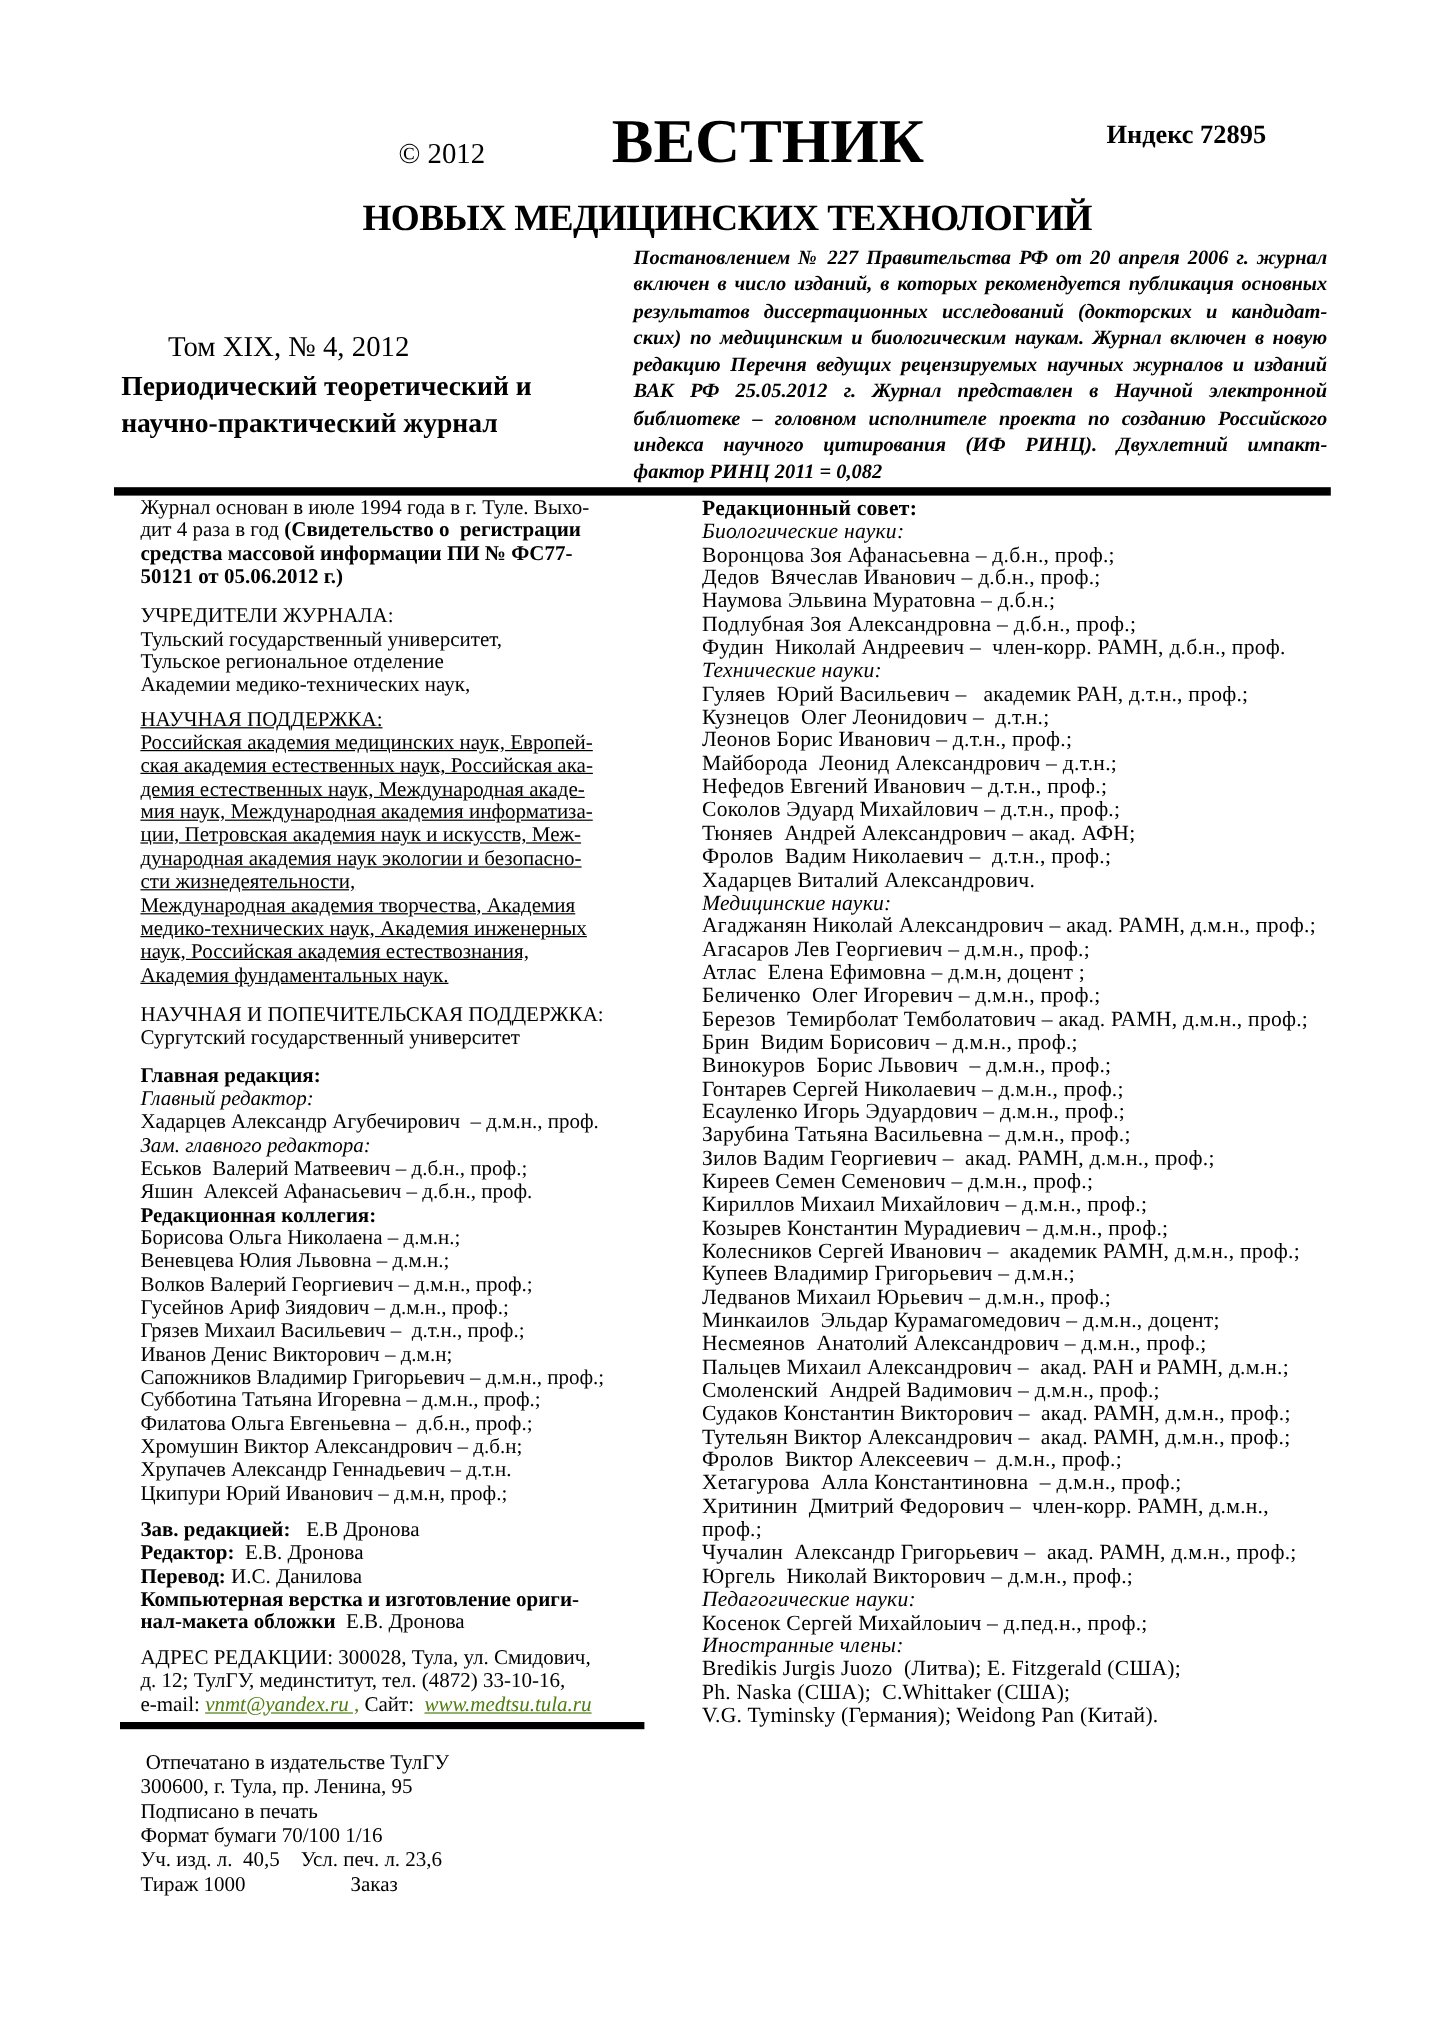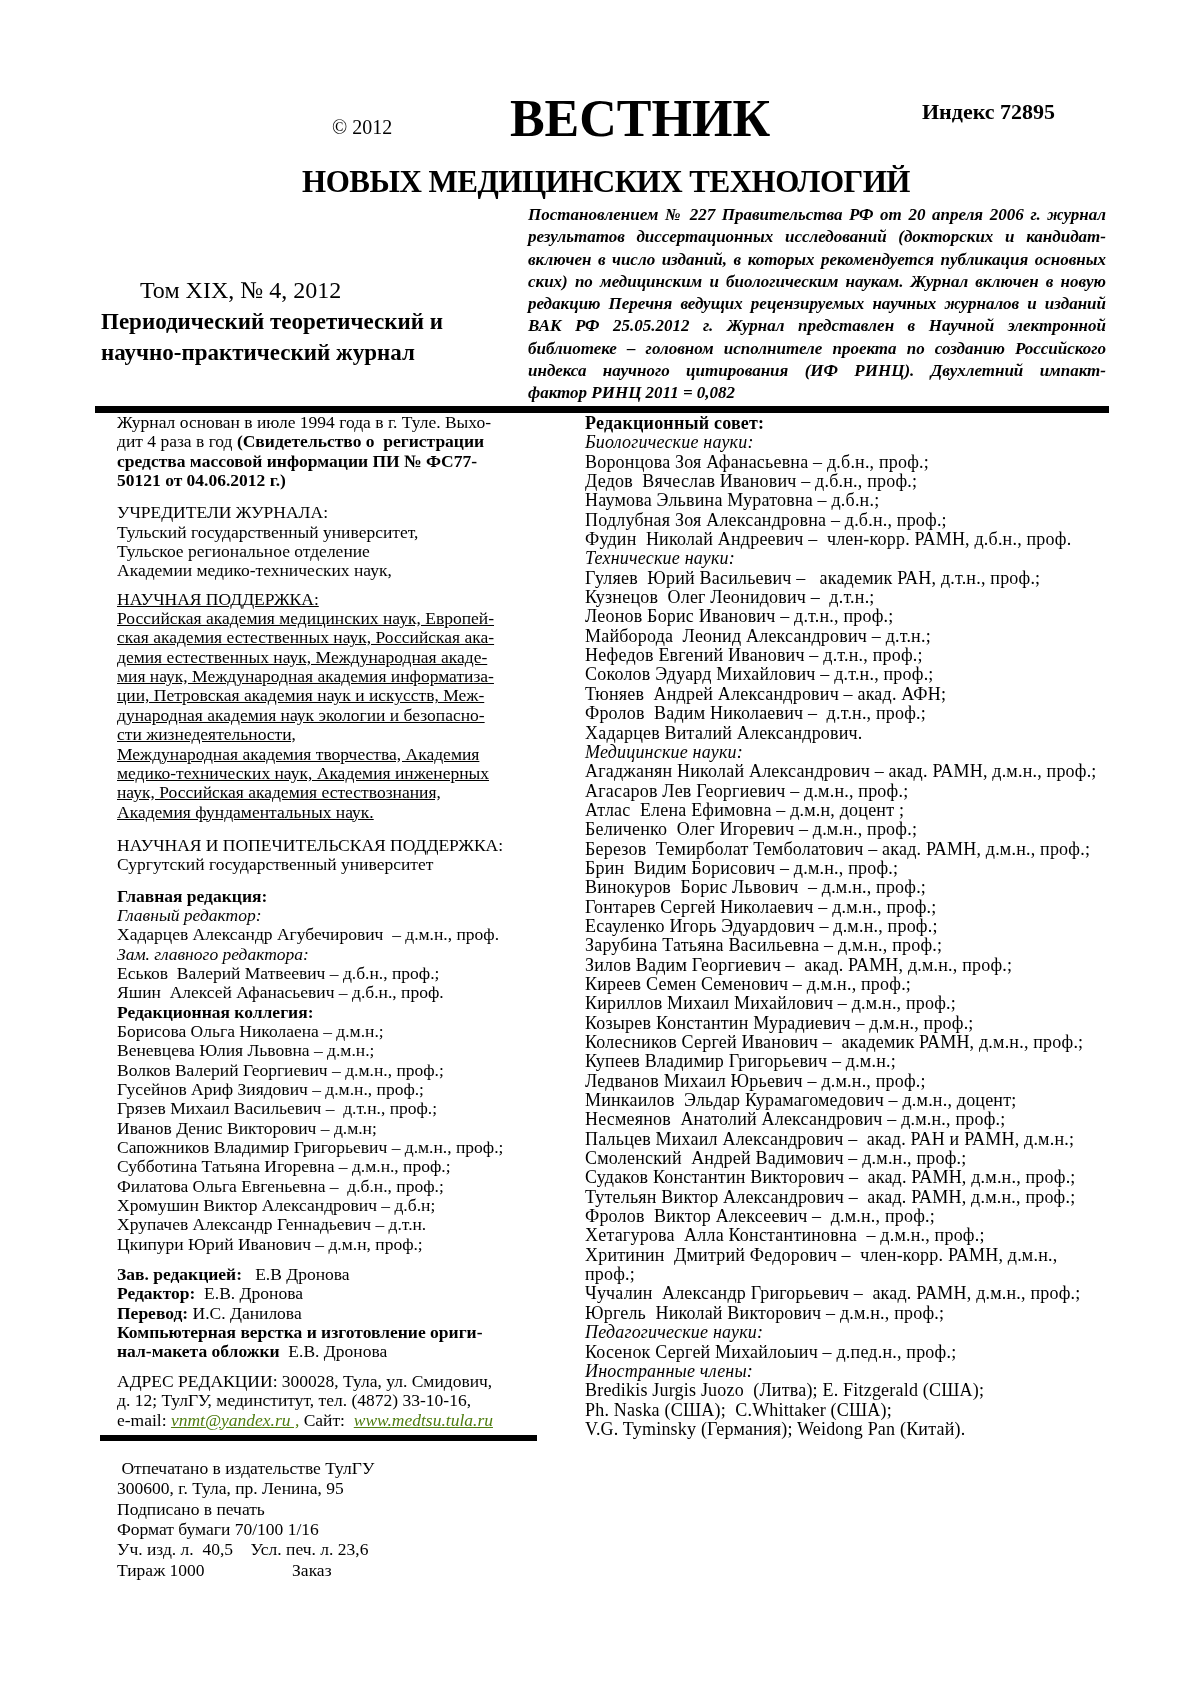--- a/index.html
+++ b/index.html
@@ -10,21 +10,21 @@
     overflow:hidden;
   }
   .abs{position:absolute;}
   .ln{white-space:pre;}
   .seg{white-space:pre;}
   .bold{font-weight:bold;}
   .italic{font-style:italic;}
   .link{color:#4d7c0f;text-decoration:underline;font-style:italic;cursor:pointer;}
 
   
-  #copyright{left:332px;top:116px;font-size:20px;}
+  #copyright{left:332px;top:116px;font-size:24px;}
   #title{left:440px;top:92px;width:400px;text-align:center;font-size:52px;font-weight:bold;line-height:1.05;}
   #index{left:922px;top:99px;font-size:22px;font-weight:bold;}
   #subtitle{left:300px;top:164px;width:612px;text-align:center;font-size:31px;font-weight:bold;letter-spacing:-0.5px;}
   #volume{left:140px;top:277px;font-size:24px;}
   #jtype{left:101px;top:306px;font-size:23px;font-weight:bold;line-height:31px;white-space:pre-line;}
 
   
   #decree{left:528px;top:204px;width:578px;font-size:17px;font-style:italic;font-weight:bold;line-height:22.3px;}
   #decree .ln{white-space:normal;text-align:justify;text-align-last:justify;}
   #decree .ln:last-child{text-align-last:left;}
@@ -51,38 +51,38 @@
 <div class="abs" id="copyright">©  2012</div>
 <div class="abs" id="title">ВЕСТНИК</div>
 <div class="abs" id="index">Индекс 72895</div>
 <div class="abs" id="subtitle">НОВЫХ МЕДИЦИНСКИХ ТЕХНОЛОГИЙ</div>
 <div class="abs" id="volume">Том XIX, № 4, 2012</div>
 <div class="abs" id="jtype">Периодический теоретический и
 научно-практический журнал</div>
 
 <div class="abs" id="decree">
     <div class="ln normal">Постановлением № 227 Правительства РФ от 20 апреля 2006 г. журнал</div>
+    <div class="ln normal">включен в число изданий, в которых рекомендуется публикация основных</div>
     <div class="ln normal">результатов диссертационных исследований (докторских и кандидат-</div>
-    <div class="ln normal">включен в число изданий, в которых рекомендуется публикация основных</div>
     <div class="ln normal">ских) по медицинским и биологическим наукам. Журнал включен в новую</div>
     <div class="ln normal">редакцию Перечня ведущих рецензируемых научных журналов и изданий</div>
     <div class="ln normal">ВАК РФ 25.05.2012 г. Журнал представлен в Научной электронной</div>
     <div class="ln normal">библиотеке – головном исполнителе проекта по созданию Российского</div>
     <div class="ln normal">индекса научного цитирования (ИФ РИНЦ). Двухлетний импакт-</div>
     <div class="ln normal">фактор РИНЦ 2011 = 0,082</div>
   </div>
 
 <div class="abs" id="rule-top"></div>
 
 <div class="abs" id="left-col">
   <div>
       <div class="ln normal"><span class="seg normal">Журнал основан в июле 1994 года в г. Туле. Выхо-
 дит 4 раза в год </span><span class="seg bold">(Свидетельство о  регистрации
 средства массовой информации ПИ № ФС77-
-50121 от 04.06.2012 г.)</span></div>
+50121 от 05.06.2012 г.)</span></div>
     </div>
   <div class="blk-founders">
       <div class="ln normal">УЧРЕДИТЕЛИ ЖУРНАЛА:</div>
       <div class="ln normal">Тульский государственный университет,</div>
       <div class="ln normal">Тульское региональное отделение</div>
       <div class="ln normal">Академии медико-технических наук,</div>
     </div>
   <div class="blk-support">
       <div class="ln normal">НАУЧНАЯ ПОДДЕРЖКА:</div>
       <div class="ln normal">Российская академия медицинских наук, Европей-</div>

